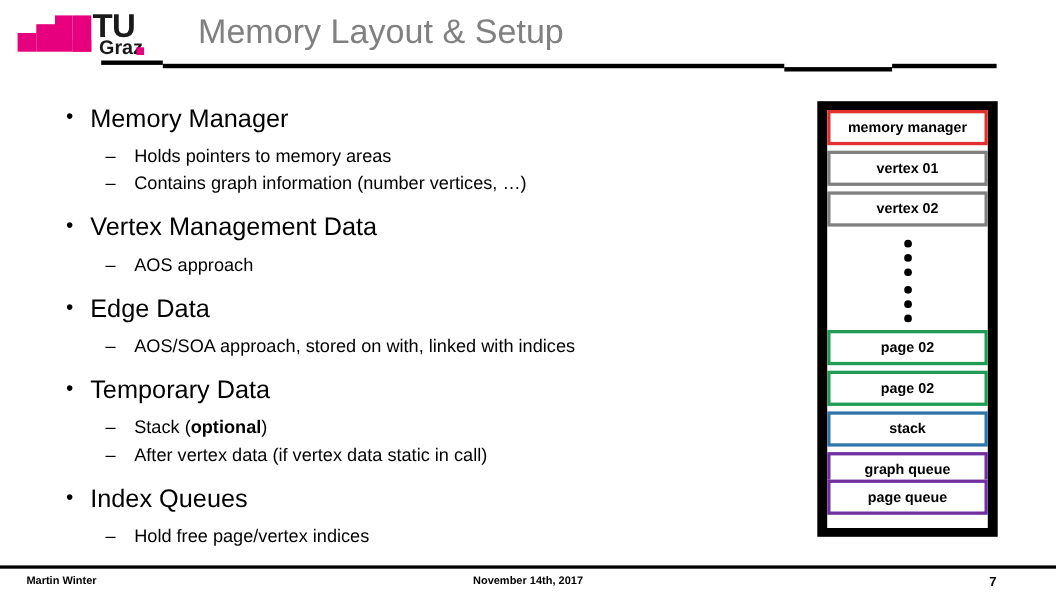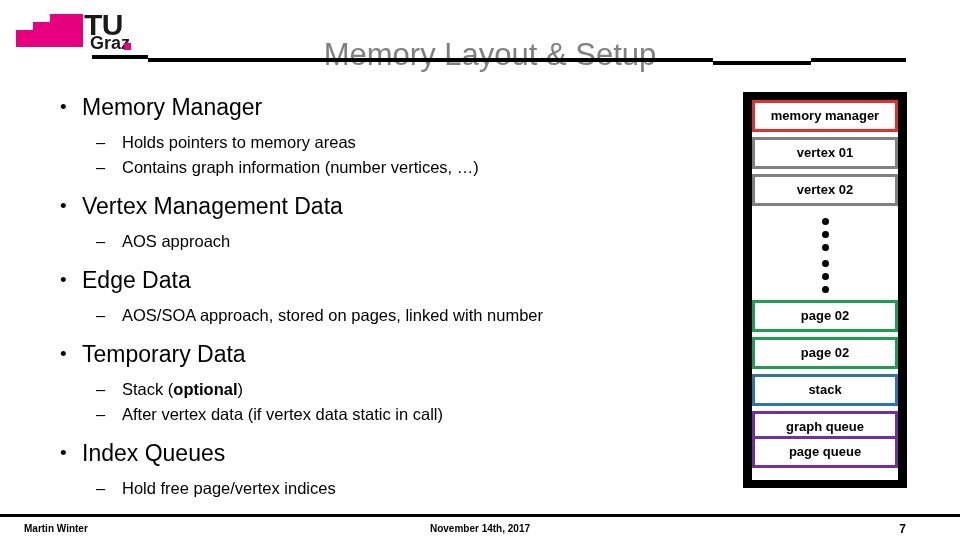--- a/index.html
+++ b/index.html
@@ -62,28 +62,27 @@
     position: absolute;
     left: 110px; top: 33px;
     width: 7px; height: 7px;
     background: #E6007E;
   }
 
   #slide-title {
     position: absolute;
     left: 180px; top: 11px;
     width: 620px;
-    text-align: center;
+    text-align: left;
     font-family: "Liberation Sans", sans-serif;
     font-size: 31px;
     font-weight: normal;
     color: #808080;
     letter-spacing: 0px;
     white-space: nowrap;
-    margin-top: 26px;
   }
 
   
   .rule {
     position: absolute;
     background: #000000;
   }
   .rule-a { left: 92px;  top: 55px;  width: 56px;  height: 4px; }
   .rule-b { left: 148px; top: 58px;  width: 565px; height: 4px; }
   .rule-c { left: 713px; top: 61px;  width: 98px;  height: 4px; }
@@ -249,21 +248,21 @@
 
   <div class="gap-m"></div>
 
   <div class="lvl1">
     <span class="bullet">•</span>
     <span>Edge Data</span>
   </div>
   <div class="gap-s"></div>
   <div class="lvl2">
     <span class="dash">–</span>
-    <span>AOS/SOA approach, stored on pages, linked with number</span>
+    <span>AOS/SOA approach, stored on with, linked with indices</span>
   </div>
 
   <div class="gap-m"></div>
 
   <div class="lvl1">
     <span class="bullet">•</span>
     <span>Temporary Data</span>
   </div>
   <div class="gap-s"></div>
   <div class="lvl2">

